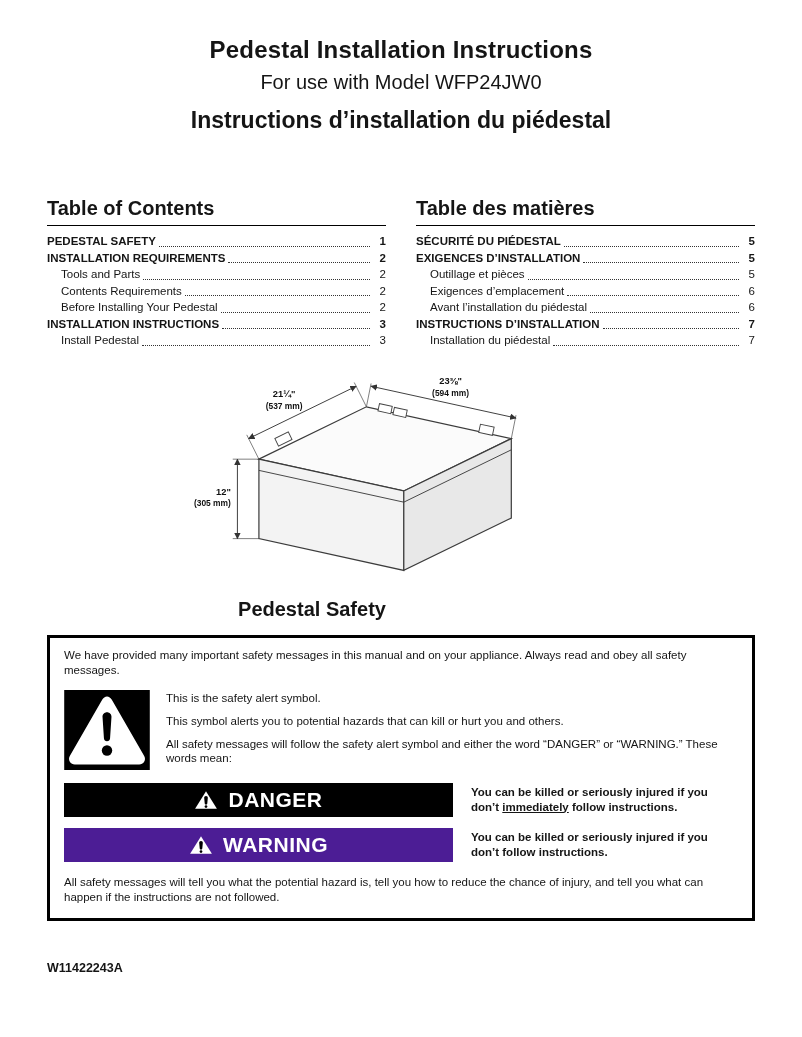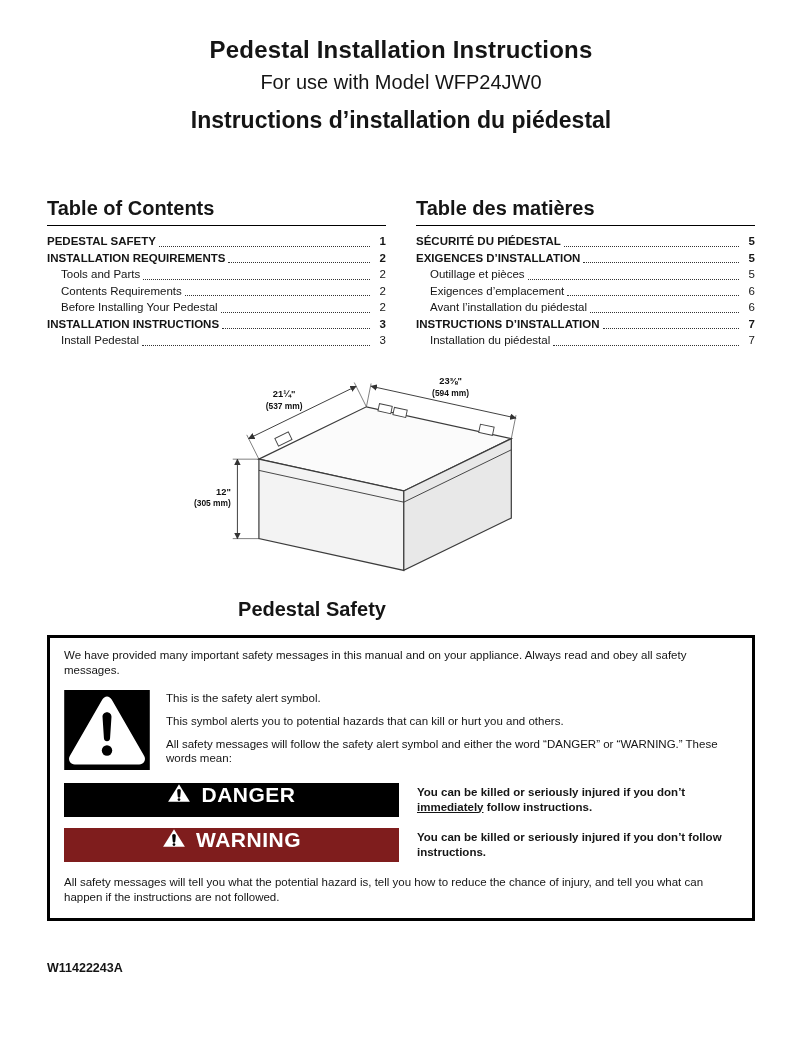--- a/index.html
+++ b/index.html
@@ -46,21 +46,21 @@
   .safety-box { margin-top:14px; border:3px solid #000; padding:10px 14px 13px; }
   .sbox-title { text-align:center; font-weight:bold; font-size:13.5px; line-height:17px; margin-bottom:7px; }
   .sbox-intro { font-size:11.5px; line-height:15px; }
   .alert-row { display:flex; gap:16px; margin-top:12px; align-items:flex-start; }
   .alert-symbol { flex:none; width:86px; height:80px; }
   .alert-lines { padding-top:1px; max-width:578px; font-size:11.5px; line-height:14px; }
   .alert-lines p { margin-bottom:9px; }
   .alert-lines p.last { margin-bottom:0; }
   .signal-row { display:flex; align-items:center; gap:18px; margin-top:11px; }
   .signal-row.first { margin-top:13px; }
-  .signal-box { flex:none; width:335px; height:34px; display:flex; 
+  .signal-box { flex:none; width:389px; height:34px; display:flex; align-items:center;
                 justify-content:center; gap:10px; }
   .signal-word { font-size:21px; font-weight:bold; letter-spacing:0.5px; }
   .signal-icon { display:flex; }
   .signal-text { font-size:11.5px; line-height:15px; font-weight:bold; width:348px; }
   .u { text-decoration:underline; }
   .sbox-closing { font-size:11.5px; line-height:15px; margin-top:13px; }
 
   .doc-number { margin-top:40px; font-size:12.5px; font-weight:bold; }
 </style>
 </head>
@@ -234,21 +234,21 @@
               <path d="M13 6.5 C14.2 6.5 15.1 7.4 15 8.6 L14.4 14.8 C14.3 15.6 13.8 16.1 13 16.1 C12.2 16.1 11.7 15.6 11.6 14.8 L11 8.6 C10.9 7.4 11.8 6.5 13 6.5 Z" fill="#000"></path>
               <circle cx="13" cy="18.2" r="1.5" fill="#000"></circle>
             </svg>
           </span>
           <span class="signal-word">DANGER</span>
         </div>
         <p class="signal-text"><span>You can be killed or seriously injured if you don’t </span><span class="u">immediately</span><span> follow instructions.</span></p>
       </div>
 
       <div class="signal-row">
-        <div class="signal-box" style="background:#7f1d1d; color:#fff;">
+        <div class="signal-box" style="background:#4c1d95; color:#fff;">
           <span class="signal-icon">
             <svg viewBox="0 0 26 22" width="24" height="20" aria-hidden="true">
               <path d="M13 1.5 L25 20.5 L1 20.5 Z" fill="#fff"></path>
               <path d="M13 6.5 C14.2 6.5 15.1 7.4 15 8.6 L14.4 14.8 C14.3 15.6 13.8 16.1 13 16.1 C12.2 16.1 11.7 15.6 11.6 14.8 L11 8.6 C10.9 7.4 11.8 6.5 13 6.5 Z" fill="#000"></path>
               <circle cx="13" cy="18.2" r="1.5" fill="#000"></circle>
             </svg>
           </span>
           <span class="signal-word">WARNING</span>
         </div>
         <p class="signal-text">You can be killed or seriously injured if you don’t follow instructions.</p>

